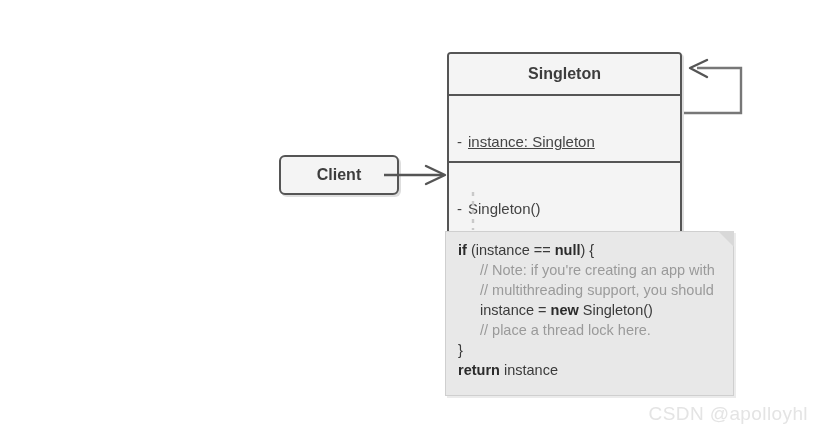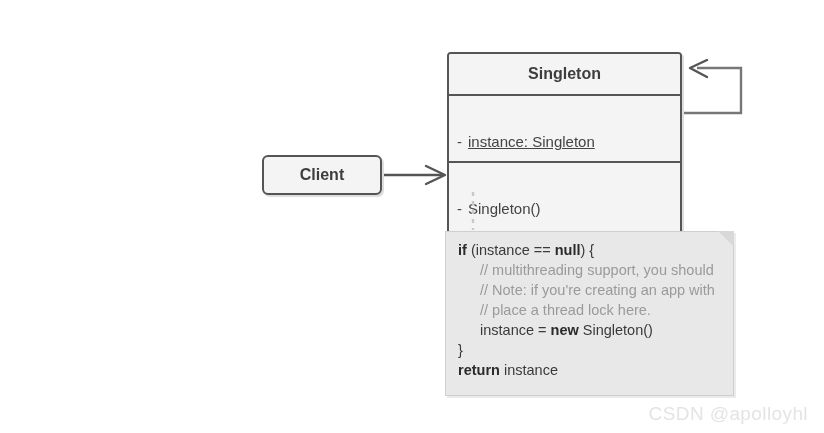--- a/index.html
+++ b/index.html
@@ -64,21 +64,21 @@
     display: inline-block;
     width: 11px;
   }
   .member .static {
     text-decoration: underline;
   }
 
   
   .client-box {
     position: absolute;
-    left: 262px;
+    left: 279px;
     top: 155px;
     width: 120px;
     height: 40px;
     border: 2px solid #555555;
     border-radius: 6px;
     background: #f4f4f4;
     box-shadow: 2px 2px 0 rgba(0,0,0,0.13);
     box-sizing: border-box;
     line-height: 36px;
     text-align: center;
@@ -217,24 +217,24 @@
 
     <g>
       <line x1="473" y1="192" x2="473" y2="230" stroke="#c9c9c9" stroke-width="2.4" stroke-dasharray="4 5"></line>
     </g>
   </svg>
 
   <div class="note-box">
     <div class="note-fold"></div>
     <div class="note-body">
         <div class="code-line"><span class="kw">if</span><span> (instance == </span><span class="kw">null</span><span>) {</span></div>
+        <div class="code-line indent"><span class="cmt">// Note: if you're creating an app with</span></div>
         <div class="code-line indent"><span class="cmt">// multithreading support, you should</span></div>
-        <div class="code-line indent"><span class="cmt">// Note: if you're creating an app with</span></div>
+        <div class="code-line indent"><span>instance = </span><span class="kw">new</span><span> Singleton()</span></div>
         <div class="code-line indent"><span class="cmt">// place a thread lock here.</span></div>
-        <div class="code-line indent"><span>instance = </span><span class="kw">new</span><span> Singleton()</span></div>
         <div class="code-line"><span>}</span></div>
         <div class="code-line"><span class="kw">return</span><span> instance</span></div>
       </div>
   </div>
 
   <div class="watermark">CSDN @apolloyhl</div>
 
 </div>
 
 </body></html>

